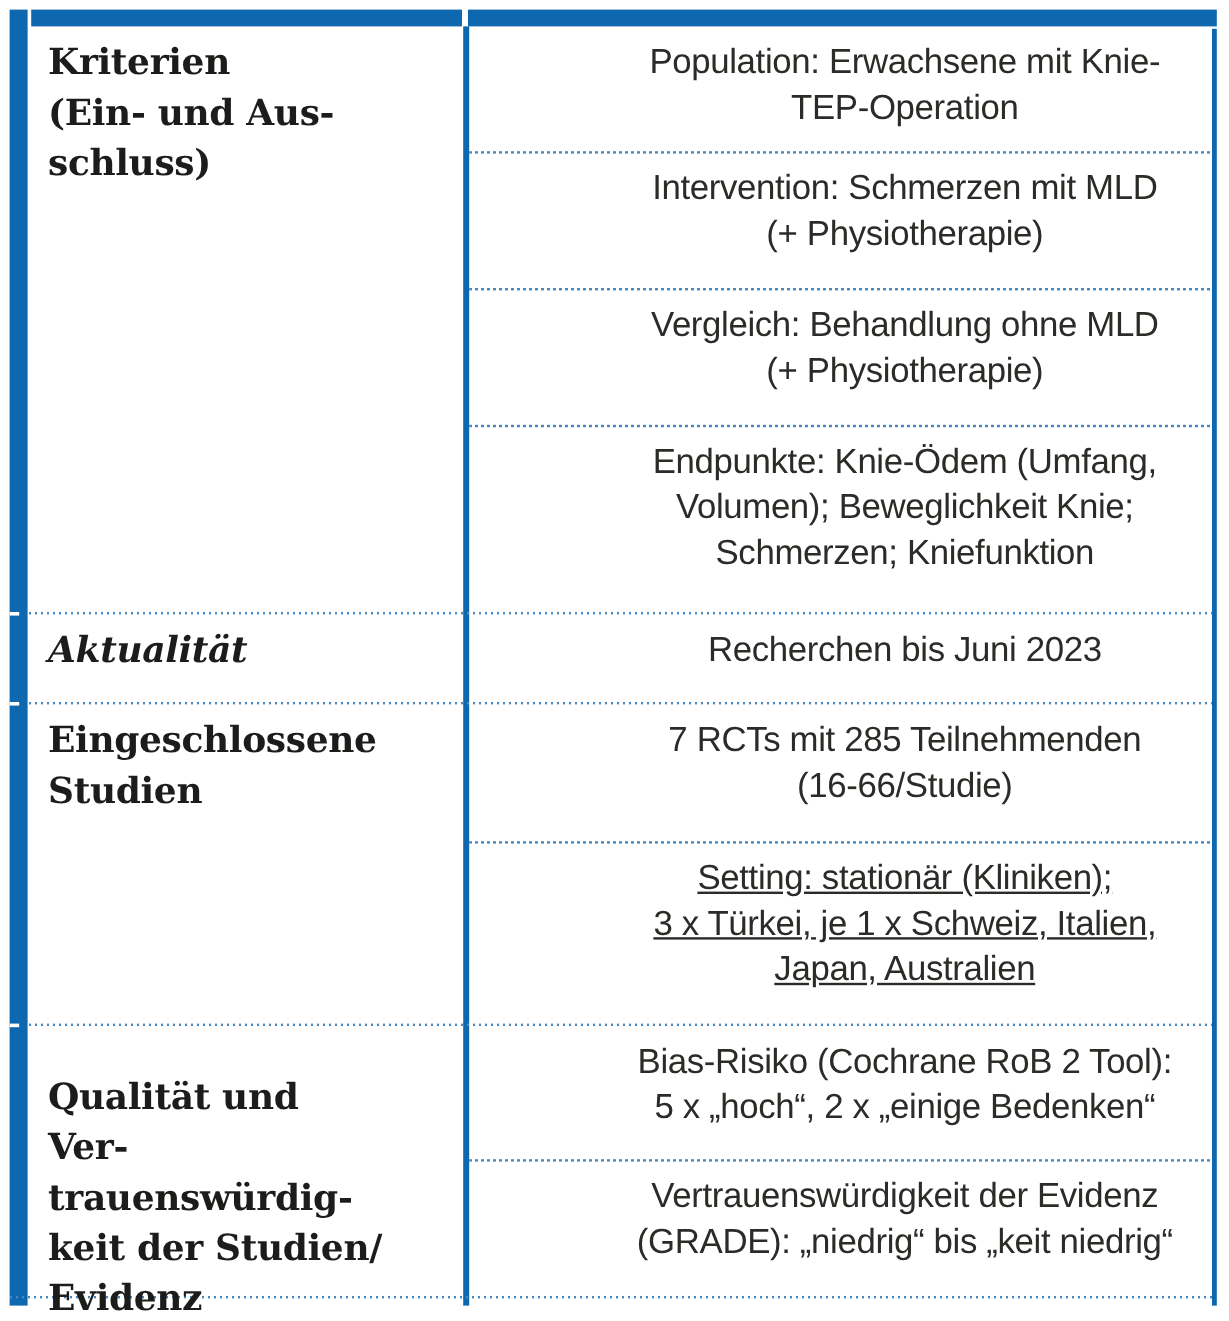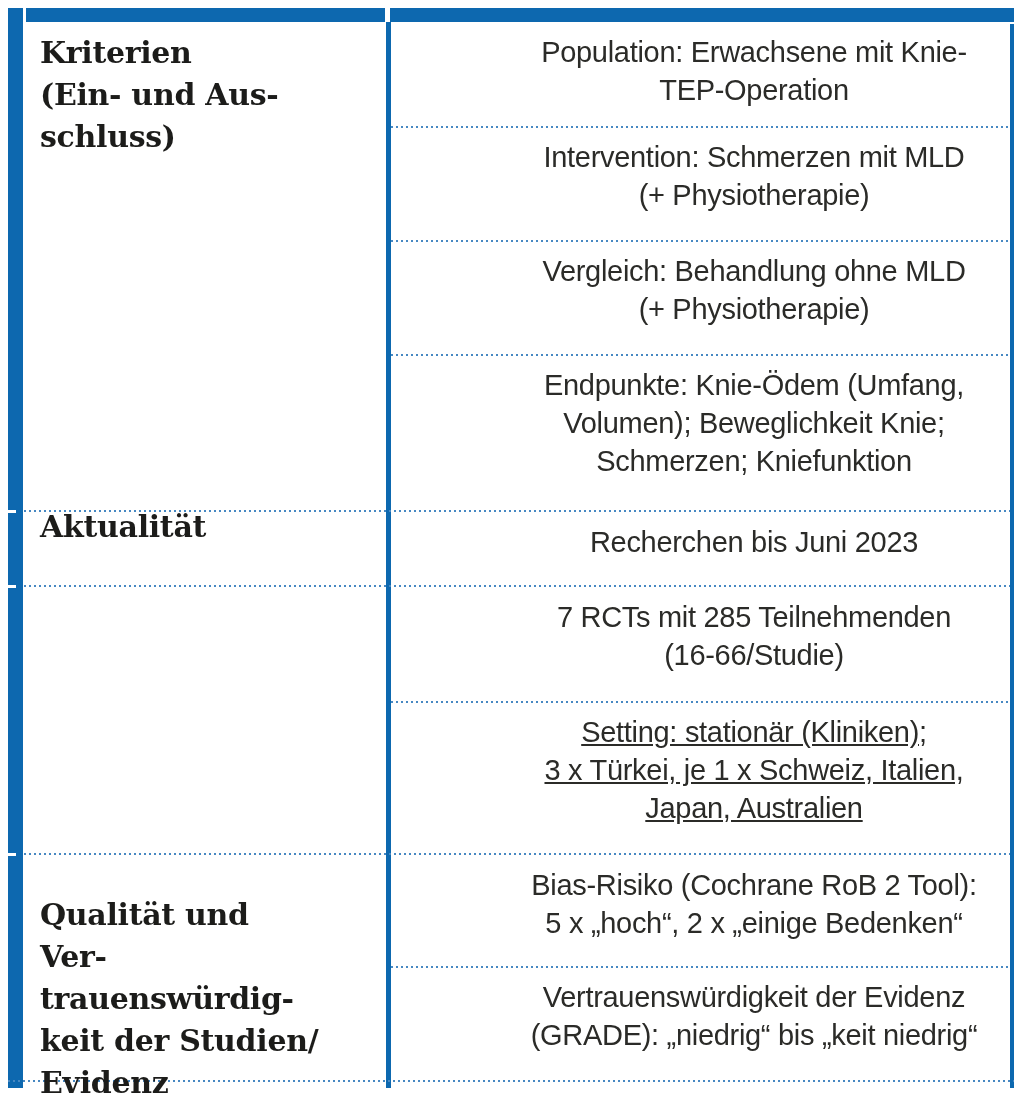--- a/index.html
+++ b/index.html
@@ -39,21 +39,21 @@
 
   
   .row-label{
     position:absolute;left:24px;width:314px;box-sizing:border-box;
     padding:10px 14px 0 16px;
     font-family:"DejaVu Serif",serif;font-weight:bold;
     font-size:30px;line-height:42px;letter-spacing:-0.3px;
     color:var(--label-ink);
     white-space:pre-line;
   }
-  .label-1{top:22px;}  .label-2{top:496px;}
+  .label-1{top:22px;}  .label-2{top:512px;font-style:italic;}
   .label-3{top:587px;} .label-4{top:884px;}
 
   .cell{
     position:absolute;left:391px;width:708px;box-sizing:border-box;
     padding:11px 8px 0 26px;
     font-family:"Liberation Sans",sans-serif;
     font-size:29px;line-height:38px;letter-spacing:-0.3px;
     color:var(--body-ink);
     white-space:pre-line;
     text-align:center;
@@ -83,20 +83,22 @@
   <div class="dotted sep-sub sep-sub-2"></div>
   <div class="dotted sep-sub sep-sub-3"></div>
   <div class="dotted sep-sub sep-sub-4"></div>
   <div class="dotted sep-sub sep-sub-5"></div>
   <div class="dotted sep-bottom"></div>
 
   <div class="row-label label-1">Kriterien
 (Ein- und Aus-
 schluss)</div>
   <div class="row-label label-2">Aktualität</div>
+  <div class="row-label label-3">Eingeschlossene
+Studien</div>
   <div class="row-label label-4">Qualität und Ver-
 trauenswürdig-
 keit der Studien/
 Evidenz</div>
 
   <div class="cell cell-1">Population: Erwachsene mit Knie-
 TEP-Operation</div>
   <div class="cell cell-2">Intervention: Schmerzen mit MLD
 (+ Physiotherapie)</div>
   <div class="cell cell-3">Vergleich: Behandlung ohne MLD

